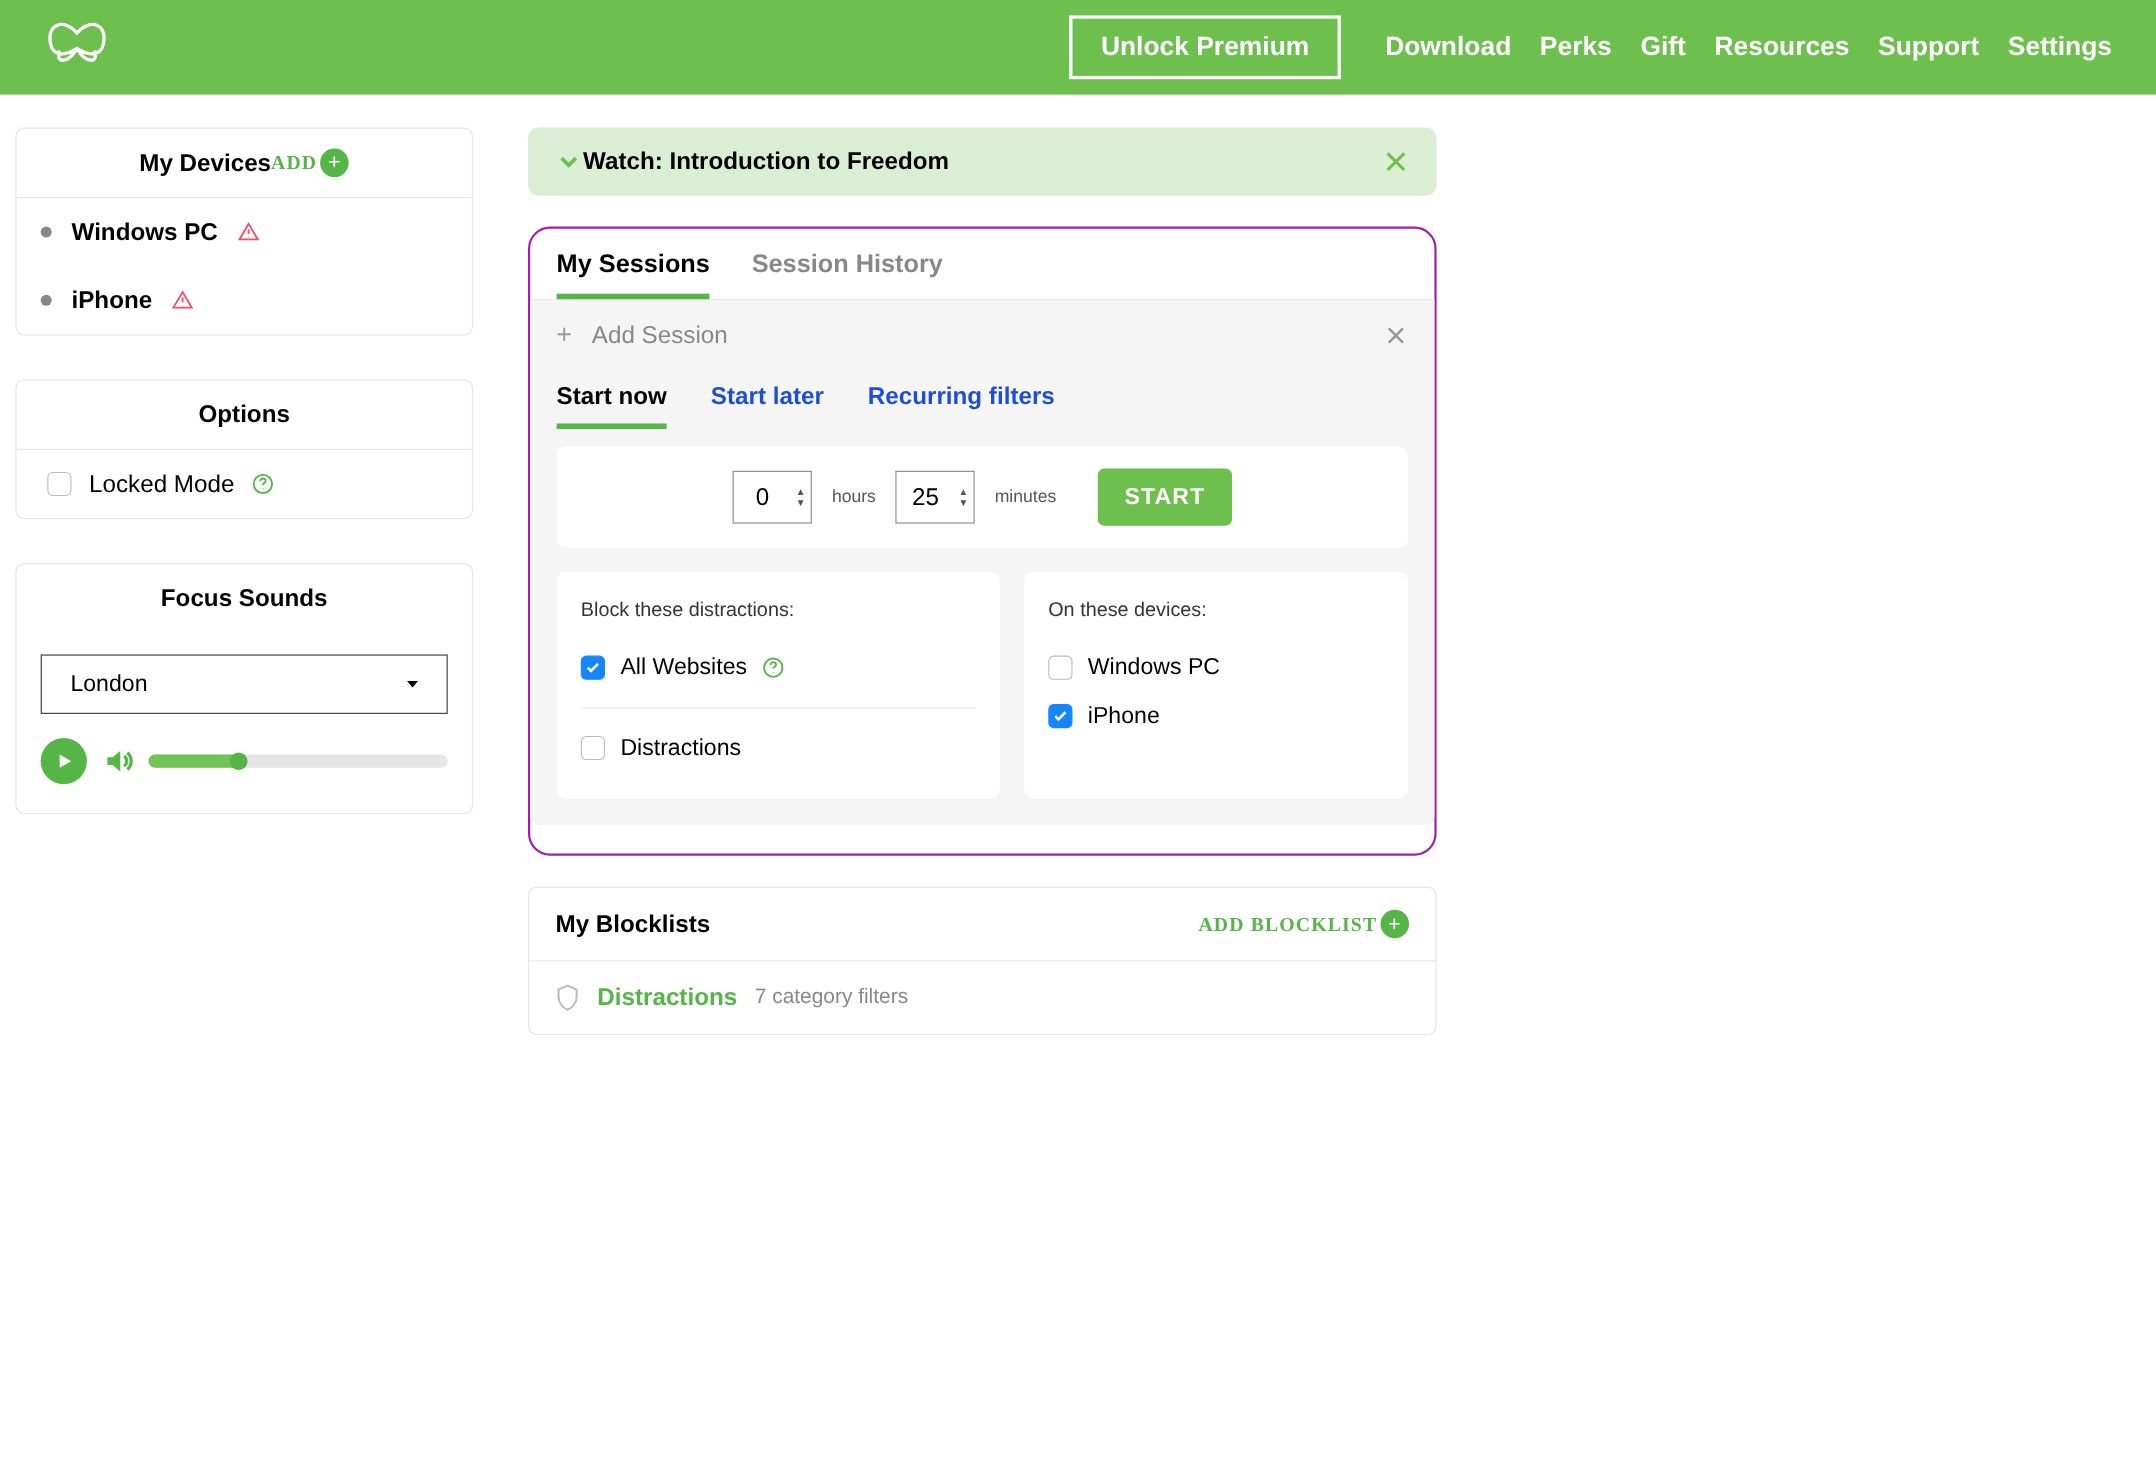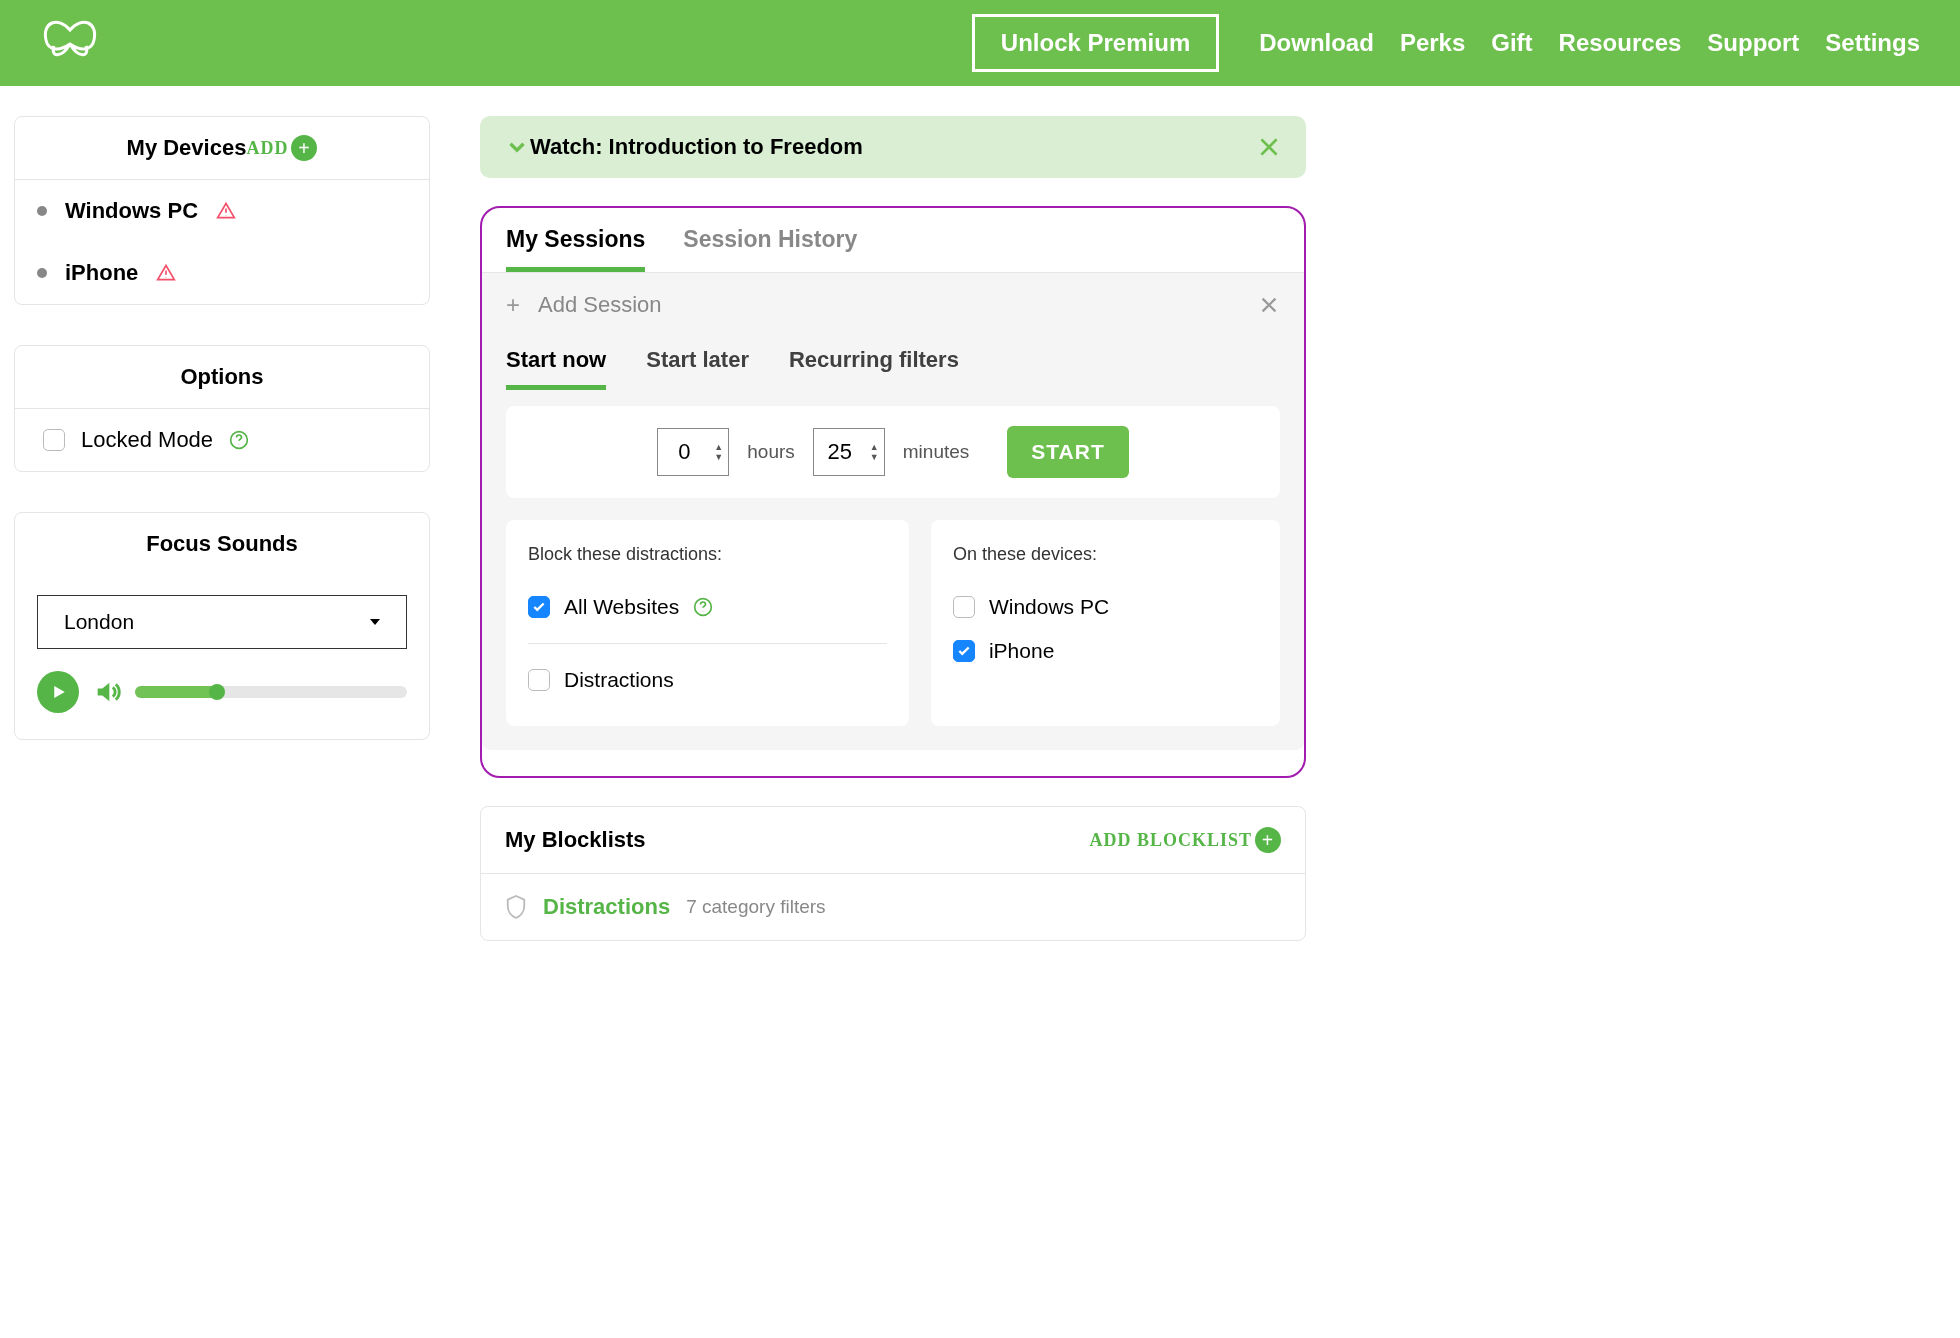--- a/index.html
+++ b/index.html
@@ -47,28 +47,28 @@
 .sessions-panel { border: 2px solid #a21caf; border-radius: 20px; padding-bottom: 26px;}
 .tabs { display: flex; gap: 38px; padding: 18px 24px 0; border-bottom: 1px solid #e5e5e5; }
 .tab { font-size: 23px; font-weight: 800; color: #888; padding-bottom: 14px; cursor: pointer; border-bottom: 5px solid transparent; }
 .tab.active { color: #000; border-bottom-color: #55b547; }
 
 .session-body { background: #f5f5f5; margin: 0; border-radius: 0 0 8px 8px; }
 .add-session-row { display: flex; align-items: center; padding: 18px 24px; gap: 18px; color: #888; font-size: 22px; }
 .add-session-row .plus { font-size: 24px; color: #999; }
 .add-session-row .close-x { margin-left: auto; color: #999; font-size: 24px; cursor: pointer; }
 .subtabs { display: flex; gap: 40px; padding: 0 24px; }
-.subtab { font-size: 22px; font-weight: 700; color: #404040; padding: 10px 0 12px; cursor: pointer; border-bottom: 5px solid transparent; }
+.subtab { font-size: 22px; font-weight: 700; color: #1d4ed8; padding: 10px 0 12px; cursor: pointer; border-bottom: 5px solid transparent; }
 .subtab.active { color: #000; border-bottom-color: #55b547; }
 
 .timer-row { background: #fff; margin: 16px 24px 22px; border-radius: 8px; padding: 20px; display: flex; align-items: center; justify-content: center; gap: 18px; }
 .num-input { width: 72px; height: 48px; border: 1px solid #888; font-size: 22px; text-align: center; padding-right: 18px; position: relative; }
 .num-wrap { position: relative; display: inline-flex; }
 .spinner { position: absolute; right: 6px; top: 50%; transform: translateY(-50%); display: flex; flex-direction: column; gap: 2px; font-size: 9px; color: #555; }
-.time-label { font-size: 19px; color: #555; }
+.time-label { font-size: 16px; color: #555; }
 .start-btn { background: #6dbf4e; color: #fff; font-weight: 800; font-size: 21px; letter-spacing: 1px; border: none; padding: 14px 24px; border-radius: 6px; cursor: pointer; margin-left: 20px;}
 
 .block-cols { display: flex; gap: 22px; padding: 0 24px 24px; }
 .block-col { flex: 1; background: #fff; border-radius: 8px; padding: 24px 22px; }
 .block-col h4 { font-size: 18px; font-weight: 500; color: #333; margin-bottom: 20px; }
 .chk-row { display: flex; align-items: center; gap: 14px; font-size: 21px; padding: 10px 0; }
 .chk { width: 22px; height: 22px; border-radius: 5px; border: 1.5px solid #bbb; display: inline-flex; align-items: center; justify-content: center; cursor: pointer; flex-shrink: 0;}
 .chk.checked { background: #1586ff; border-color: #1586ff; color: #fff; }
 .divider { border-top: 1px solid #e5e5e5; margin: 14px 0; }
 .block-col.devices { flex: 0.85; }

